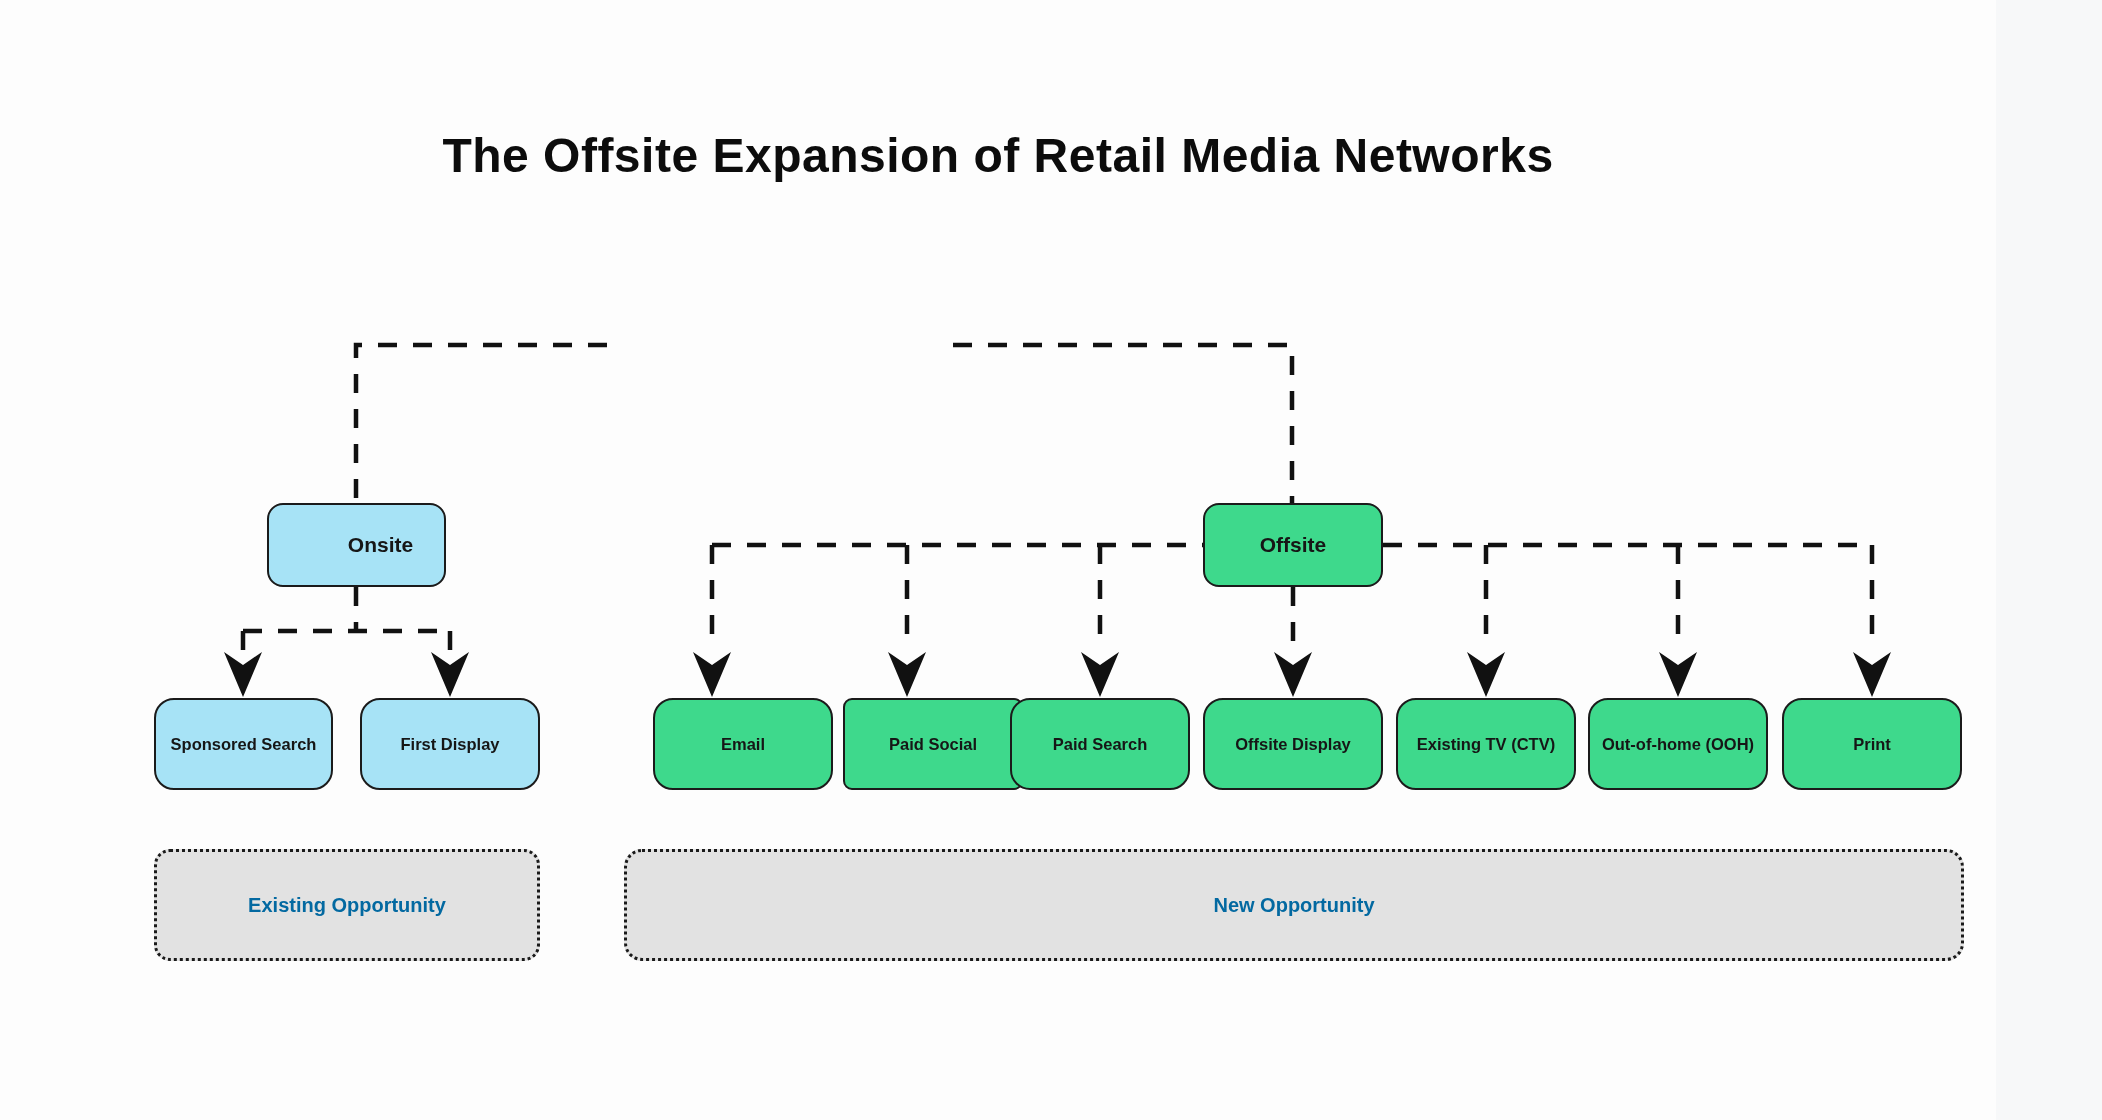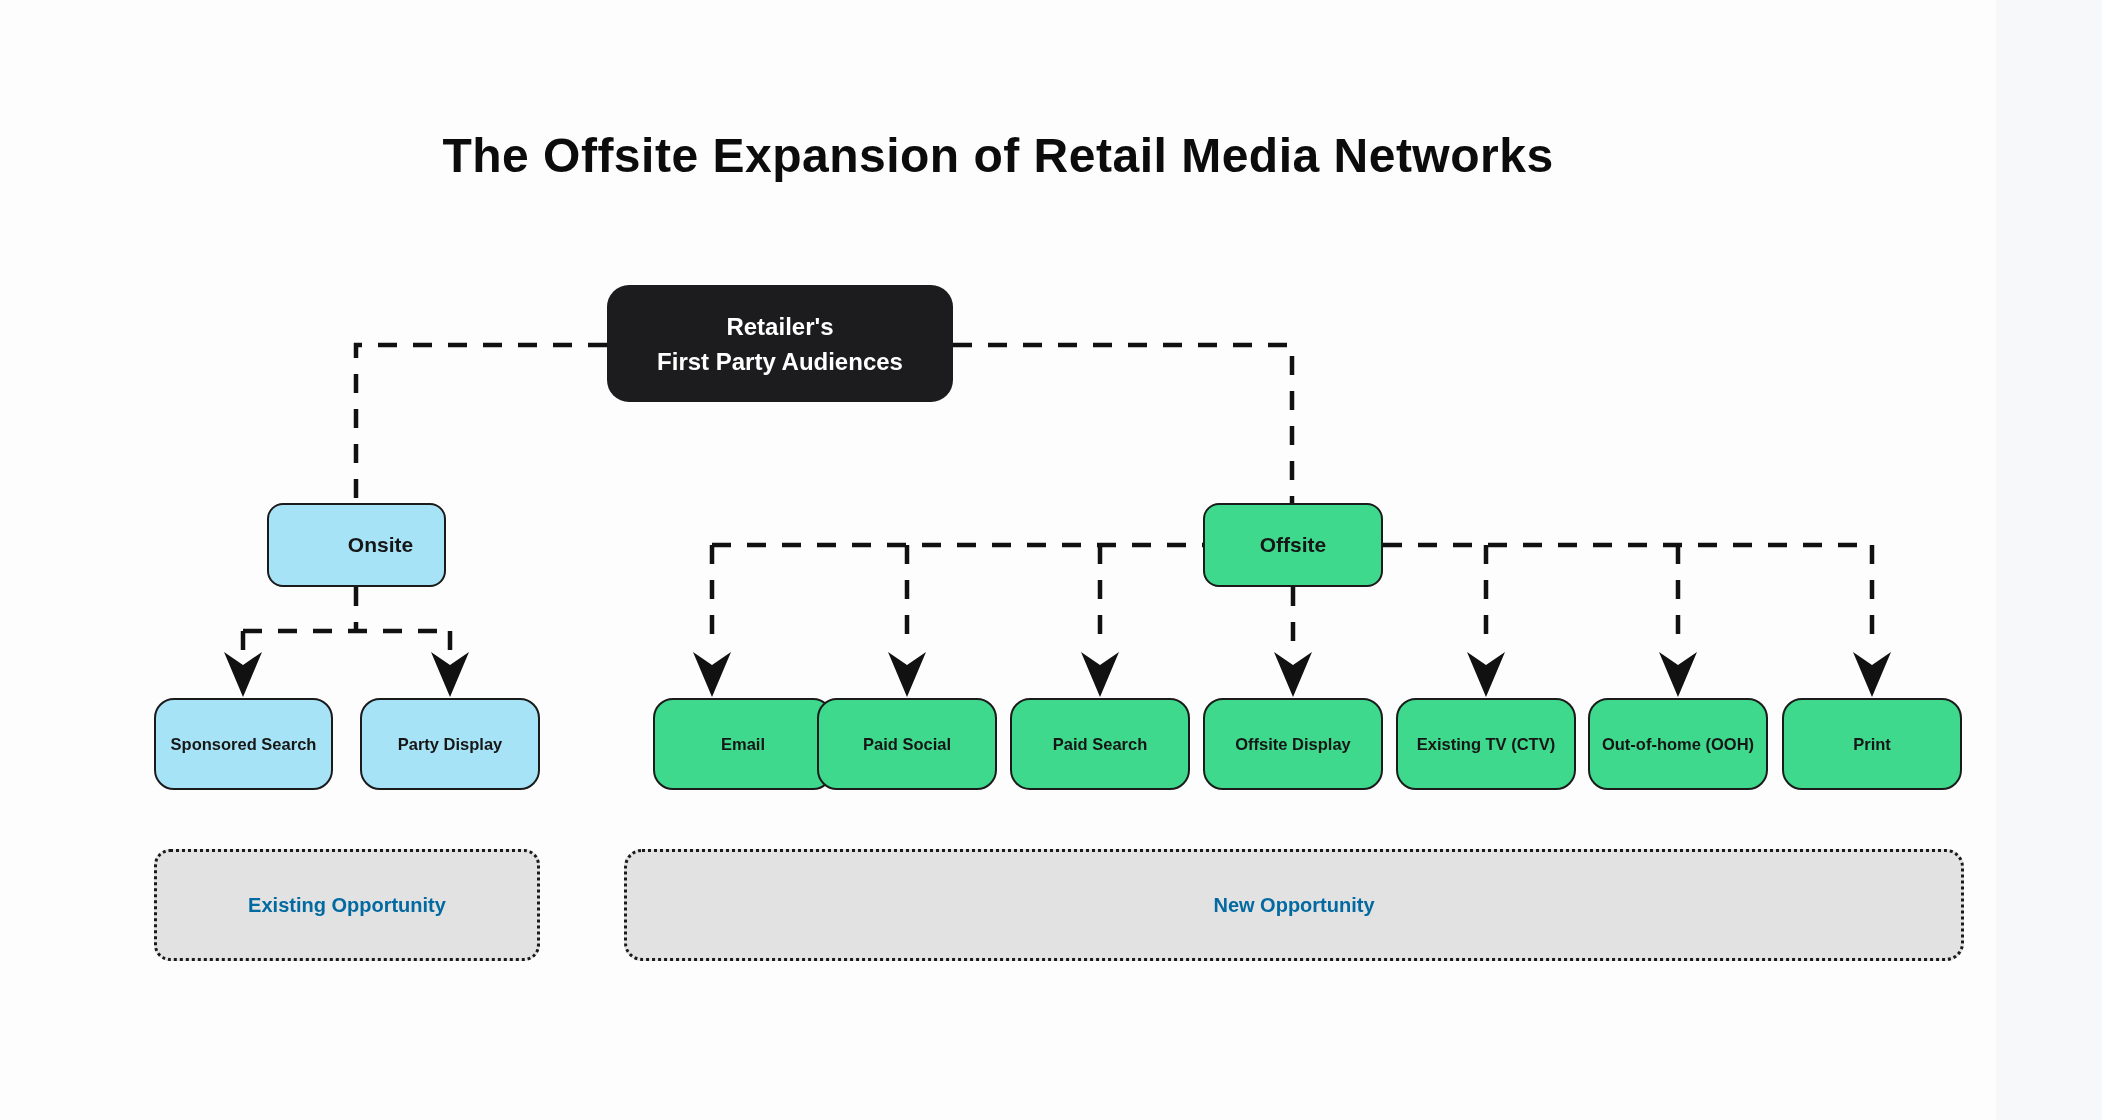--- a/index.html
+++ b/index.html
@@ -57,21 +57,21 @@
     top:698px;height:92px;width:180px;
     border-radius:20px;
     font-size:16.5px;
     white-space:nowrap;
   }
   .leaf.blue{background:var(--onsite-fill);}
   .leaf.green{background:var(--offsite-fill);}
   .leaf.p1{left:154px;width:179px;}
   .leaf.p2{left:360px;}
   .leaf.p3{left:622px;margin-left:31px;}
-  .leaf.p4{left:817px;}
+  .leaf.p4{left:843px;border-radius:9px;}
   .leaf.p5{left:1010px;}
   .leaf.p6{left:1203px;}
   .leaf.p7{left:1396px;}
   .leaf.p8{left:1588px;}
   .leaf.p9{left:1782px;}
   .group{
     position:absolute;top:849px;height:112px;
     display:flex;align-items:center;justify-content:center;
     background:var(--group-fill);
     border:3.5px dotted #1A1A1A;border-radius:16px;
@@ -114,30 +114,26 @@
       <polygon points="693,652 712,665 731,652 712,697"></polygon>
       <polygon points="888,652 907,665 926,652 907,697"></polygon>
       <polygon points="1081,652 1100,665 1119,652 1100,697"></polygon>
       <polygon points="1274,652 1293,665 1312,652 1293,697"></polygon>
       <polygon points="1467,652 1486,665 1505,652 1486,697"></polygon>
       <polygon points="1659,652 1678,665 1697,652 1678,697"></polygon>
       <polygon points="1853,652 1872,665 1891,652 1872,697"></polygon>
     </g>
   </svg>
 
-  <div class="node root">
-    <span>Retailer's</span>
-    <span>First Party Audiences</span>
-  </div>
 
   <div class="node branch onsite">Onsite</div>
   <div class="node branch offsite">Offsite</div>
 
   <div class="node leaf blue p1">Sponsored Search</div>
-  <div class="node leaf blue p2">Party Display</div>
+  <div class="node leaf blue p2">First Display</div>
 
   <div class="node leaf green p3">Email</div>
   <div class="node leaf green p4">Paid Social</div>
   <div class="node leaf green p5">Paid Search</div>
   <div class="node leaf green p6">Offsite Display</div>
   <div class="node leaf green p7">Existing TV (CTV)</div>
   <div class="node leaf green p8">Out-of-home (OOH)</div>
   <div class="node leaf green p9">Print</div>
 
   <div class="group existing">Existing Opportunity</div>

